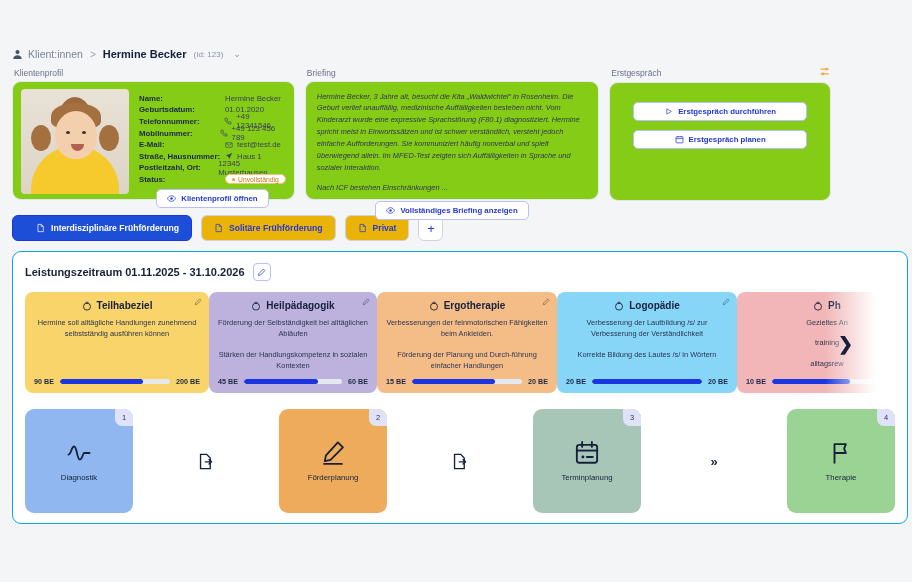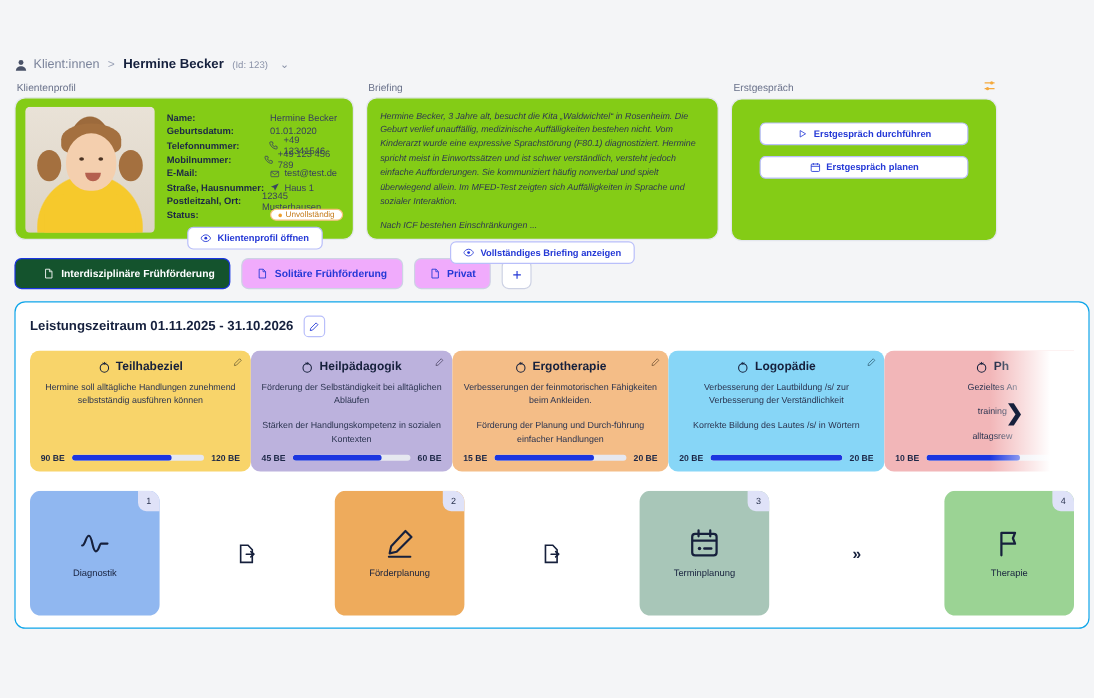--- a/index.html
+++ b/index.html
@@ -125,23 +125,23 @@
     position: absolute; left: 0; top: -1px; width: 6px; height: 6px;
     border-radius: 50%; background: #2438d6;
   }
 
   
   .tabs { display: flex; gap: 9px; padding: 14px 0 0 4px; align-items: center; }
   .tab {
     display: inline-flex; align-items: center; gap: 6px;
     border-radius: 6px; font-size: 8.6px; font-weight: bold;
     padding: 7px 12px; cursor: pointer; white-space: nowrap;
-    border: 1px solid #cdd2e4; background: #f0abfc; color: #2438d6;
-  }
-  .tab.active { background: #14532d; border-color: #1b35e0; color: #fff; padding-left: 23px; }
+    border: 1px solid #cdd2e4; background: #eab308; color: #2438d6;
+  }
+  .tab.active { background: #1d4ed8; border-color: #1b35e0; color: #fff; padding-left: 23px; }
   .tab svg { width: 9px; height: 10px; }
   .tab-add {
     width: 25px; height: 25px; display: inline-flex; align-items: center; justify-content: center;
     border: 1px solid #cdd2e4; border-radius: 6px; background: #fff;
     color: #2438d6; font-size: 13px; cursor: pointer;
   }
 
   
   .main-card {
     margin: 10px 0 0 4px; width: 896px; height: 273px;
@@ -439,21 +439,21 @@
             <span>Teilhabeziel</span>
           </div>
           <div class="goal-body">
             <p>Hermine soll alltägliche Handlungen zunehmend selbstständig ausführen können</p>
           </div>
           <div class="goal-foot">
             <span class="be-label">90 BE</span>
             <div class="be-track">
                 <div class="be-fill" style="width:75%"></div>
               </div>
-            <span class="be-label">120 BE</span>
+            <span class="be-label">200 BE</span>
           </div>
         </div>
 
         <div class="goal" style="width:168px;background:#bcb2dd">
           <svg class="goal-pencil" viewBox="0 0 16 16">
               <path d="M11.4 1.9l2.7 2.7-8 8-3.4.7.7-3.4z" stroke="#3a3350" stroke-width="1.4" fill="none"></path>
             </svg>
           <div class="goal-title">
             <svg viewBox="0 0 16 16">
                 <circle cx="8" cy="9" r="5.6" stroke="#16203c" stroke-width="1.4" fill="none"></circle>

